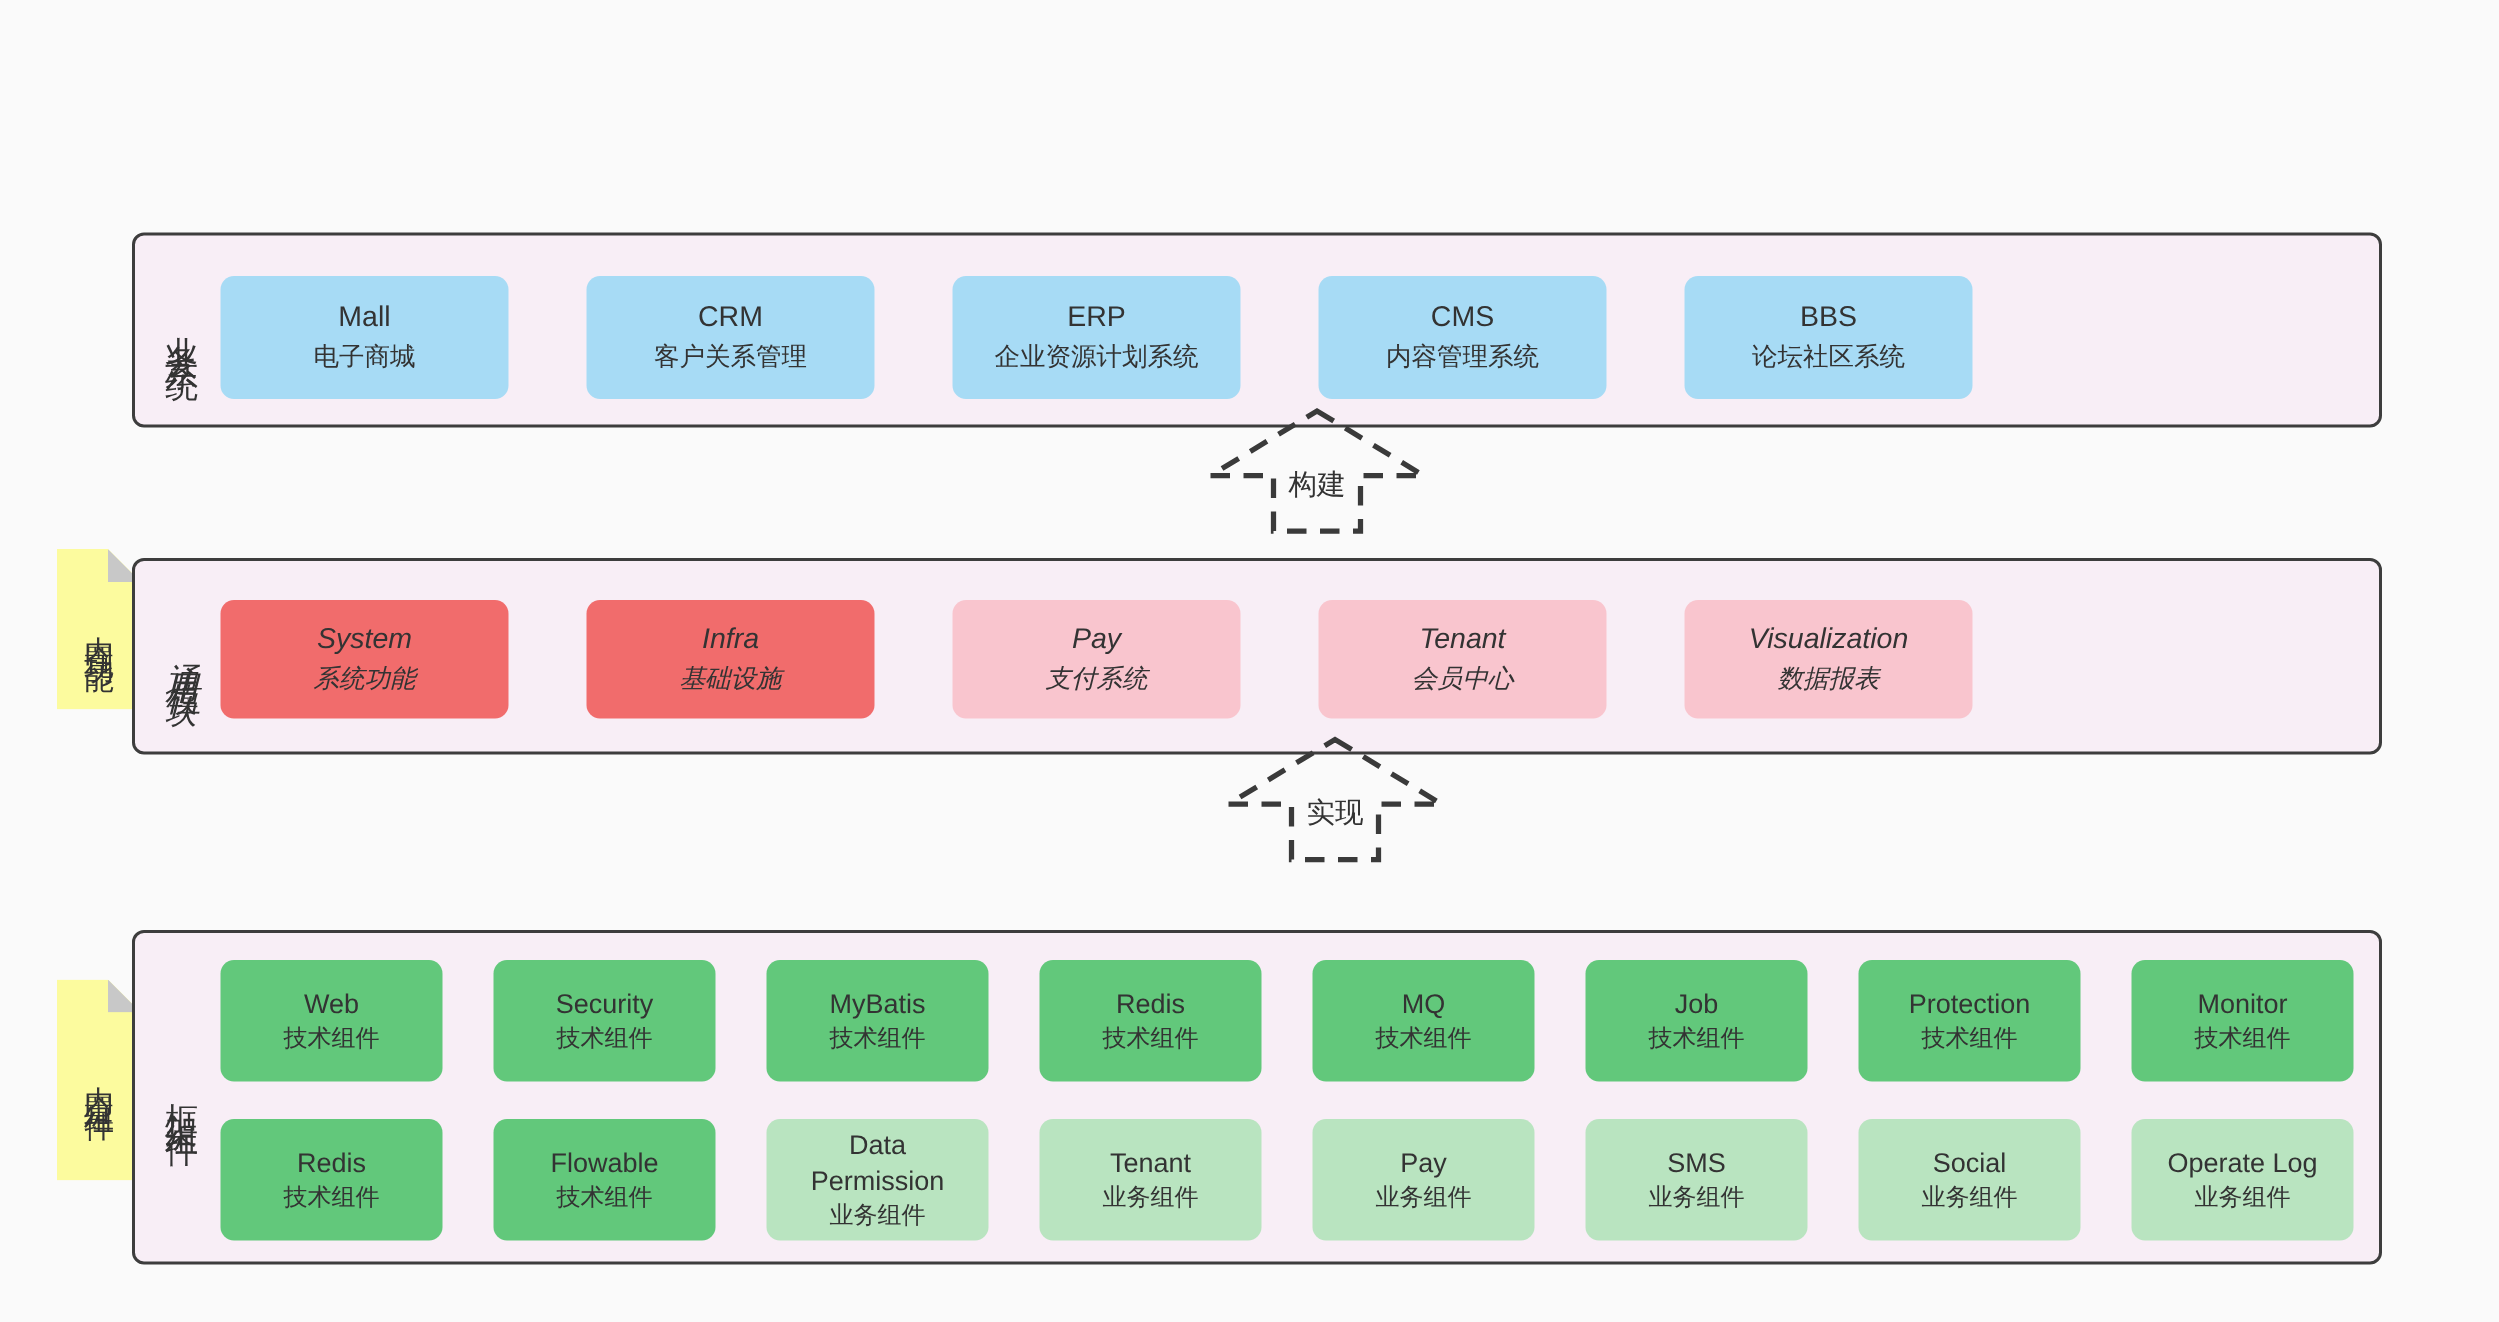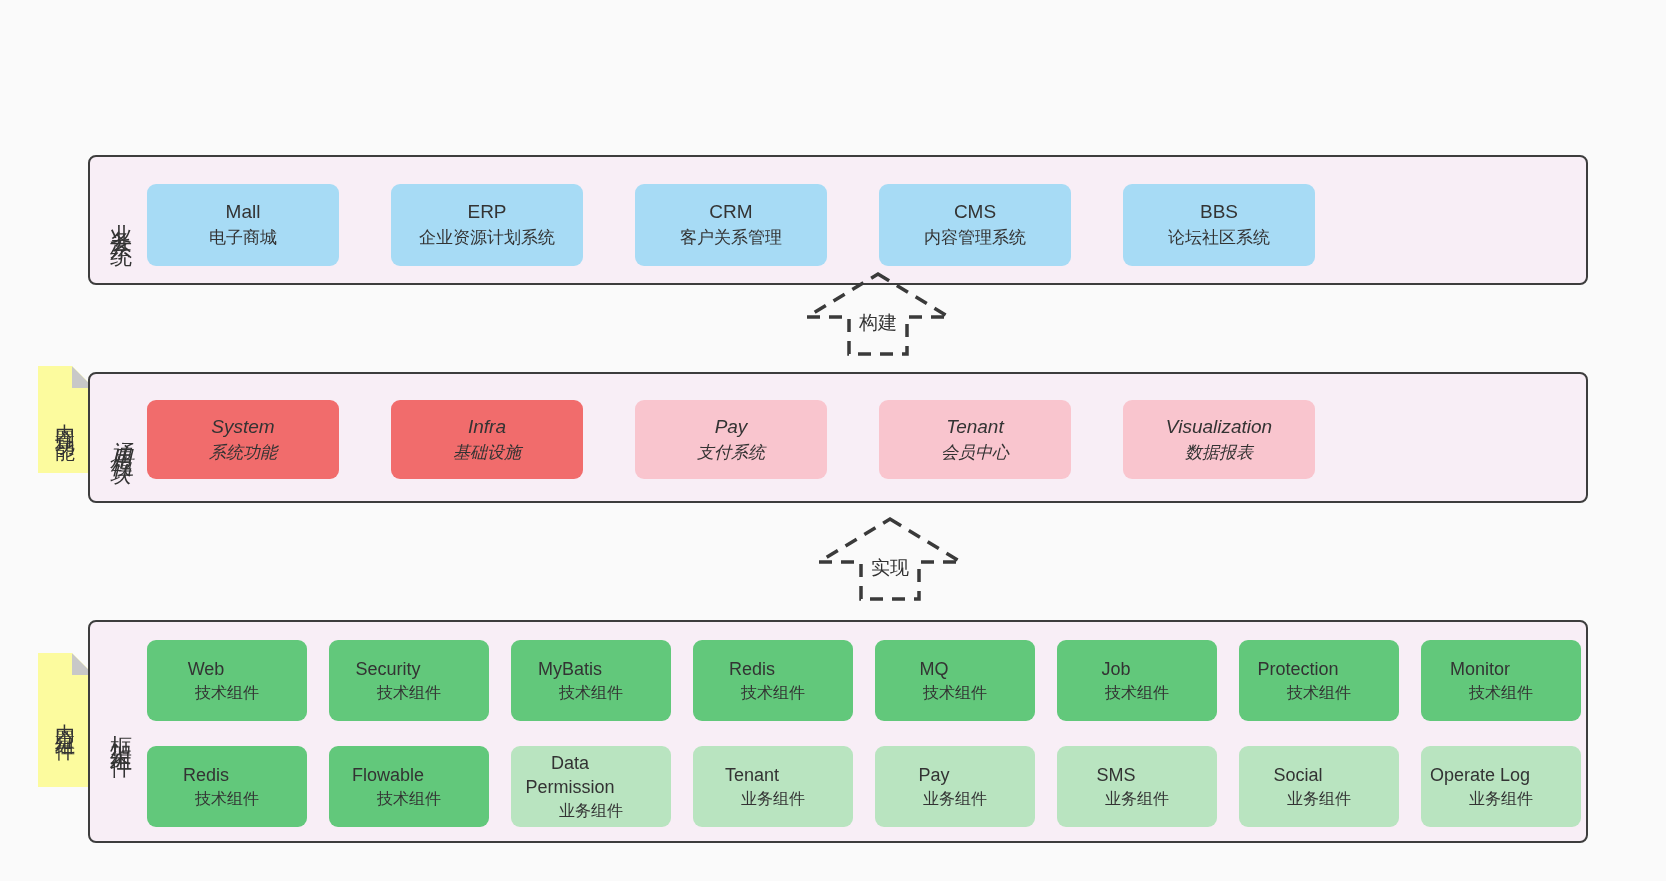--- a/index.html
+++ b/index.html
@@ -53,24 +53,24 @@
   .pink{background:#f9c5ce;}
 
   
   .grid{
     position:absolute;left:57px;top:18px;
     display:grid;
     grid-template-columns:repeat(8,152px);
     column-gap:30px;row-gap:25px;
   }
   .gbox{
-    width:160px;height:81px;
+    width:148px;height:81px;
     border-radius:9px;
     display:flex;flex-direction:column;
-    justify-content:center;
+    align-items:center;justify-content:center;
     text-align:center;line-height:24px;
   }
   .gbox .box-name{font-size:18px;max-width:118px;}
   .gbox .box-desc{font-size:16px;}
   .green{background:#62c87b;}
   .lightgreen{background:#b9e4c0;}
 
   
   .note{
     position:absolute;left:38px;width:56px;
@@ -89,21 +89,21 @@
     position:absolute;left:50%;top:50%;
     transform:translate(-50%,-50%);
     writing-mode:vertical-rl;text-orientation:upright;
     font-size:20px;letter-spacing:6px;color:#333;
     white-space:nowrap;
   }
 
   
   .arrow{position:absolute;width:150px;height:88px;z-index:3;}
   #arrow-build{left:803px;top:270px;}
-  #arrow-implement{left:815px;top:515px;font-family:Liberation Serif, serif;}
+  #arrow-implement{left:815px;top:489px;font-family:Liberation Serif, serif;}
   .arrow svg{display:block;}
   .arrow-label{
     position:absolute;left:50%;top:40px;
     transform:translateX(-50%);
     background:#fafafa;
     padding:0 3px;
     font-size:19px;color:#333;
     white-space:nowrap;
   }
 </style>
@@ -111,26 +111,26 @@
 <body>
 
 <div class="layer" id="layer-business">
   <div class="side-label">业务系统</div>
   <div class="boxes-row">
     <div class="box blue">
       <div class="box-name">Mall</div>
       <div class="box-desc">电子商城</div>
     </div>
     <div class="box blue">
+      <div class="box-name">CRM</div>
+      <div class="box-desc">客户关系管理</div>
+    </div>
+    <div class="box blue">
       <div class="box-name">ERP</div>
       <div class="box-desc">企业资源计划系统</div>
-    </div>
-    <div class="box blue">
-      <div class="box-name">CRM</div>
-      <div class="box-desc">客户关系管理</div>
     </div>
     <div class="box blue">
       <div class="box-name">CMS</div>
       <div class="box-desc">内容管理系统</div>
     </div>
     <div class="box blue">
       <div class="box-name">BBS</div>
       <div class="box-desc">论坛社区系统</div>
     </div>
   </div>

